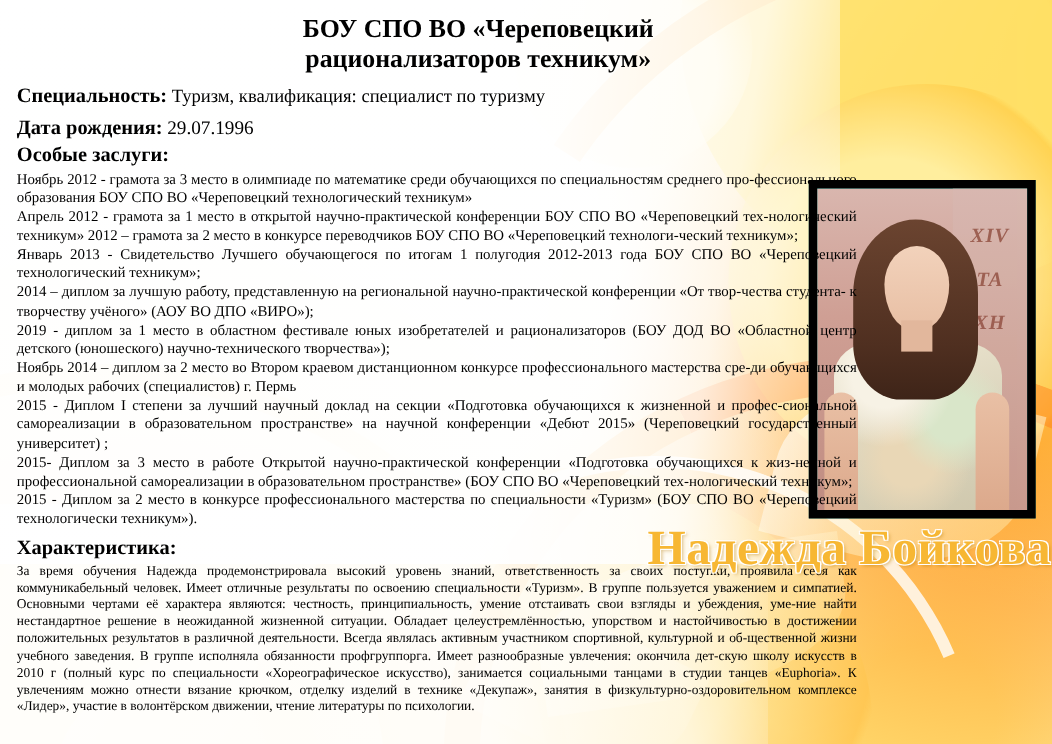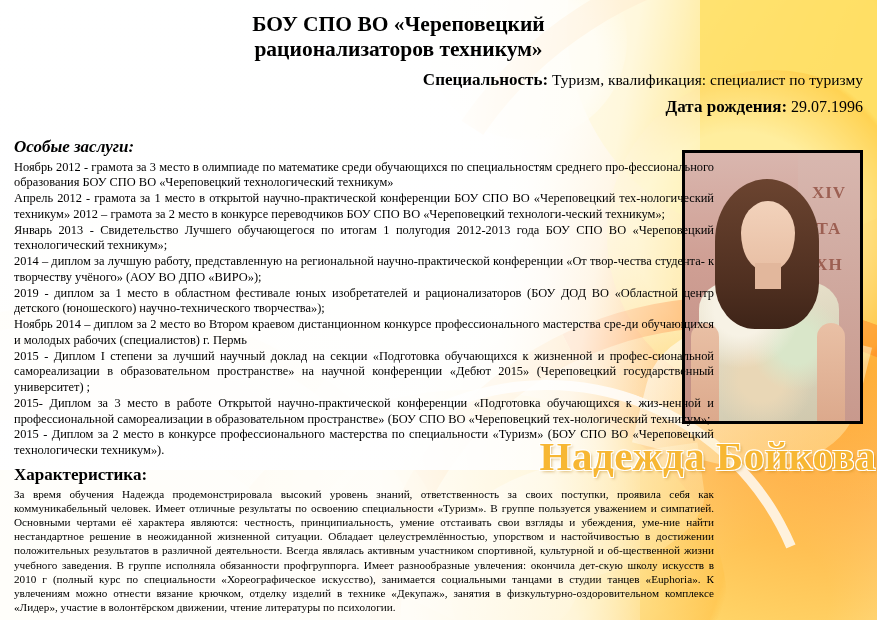--- a/index.html
+++ b/index.html
@@ -102,33 +102,31 @@
     padding-left: 40px;
     padding-right: 120px;
     color: #000;
   }
   .title .l2 { display: block; }
 
   .field-row {
     font-size: 15.5px;
     margin-top: 7px;
     color: #000;
-    text-align: right;
   }
   .field-label {
     font-weight: bold;
     font-size: 17px;
   }
   .field-value-small { font-size: 16px; }
 
   .section-head {
     font-weight: bold;
     font-size: 17px;
-    margin-top: 20px;
-    font-style: italic;
+    margin-top: 2px;
   }
 
   .merits {
     width: 700px;
     font-size: 12.4px;
     line-height: 1.27;
     text-align: justify;
     margin-top: 3px;
   }
   .merits p { margin: 0; }
@@ -146,23 +144,24 @@
     margin-top: 2px;
   }
 
   
   .photo {
     position: absolute;
     right: 14px;
     top: 150px;
     width: 175px;
     height: 268px;
-    border: 3px solid #000000;
+    border: 7px solid #000000;
     overflow: hidden;
     background: #0f766e;
+    font-style: italic;
   }
   .photo-bg {
     position: absolute;
     inset: 0;
     background:
       linear-gradient(180deg, #d9b6ae 0%, #cf9f94 40%, #c08d82 100%);
   }
   .photo-banner {
     position: absolute;
     right: 0; top: 0; bottom: 0;

